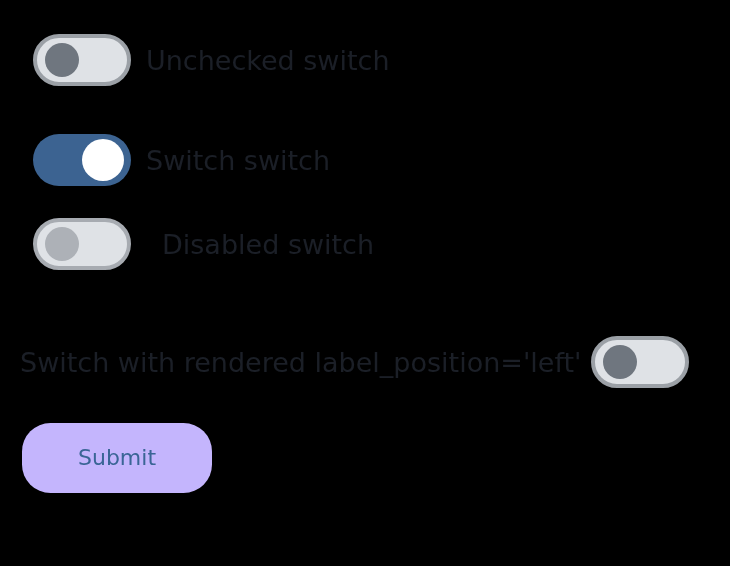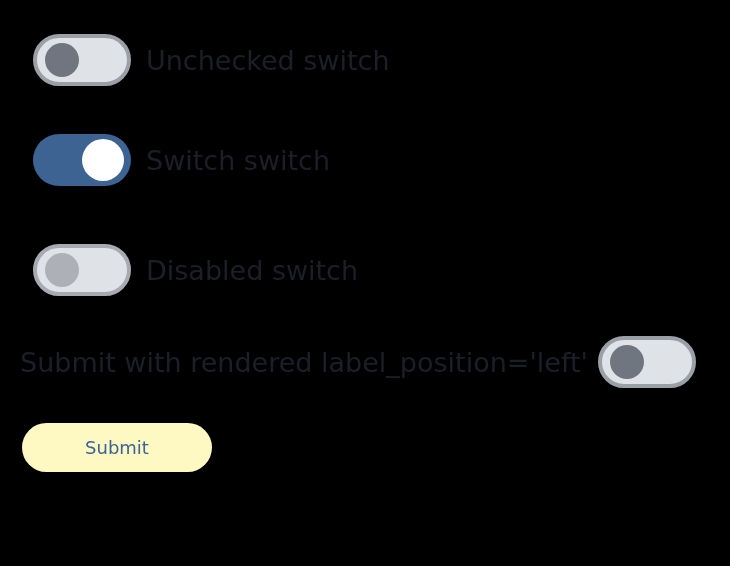--- a/index.html
+++ b/index.html
@@ -25,21 +25,21 @@
   
   .switch-row {
     position: absolute;
     display: flex;
     align-items: center;
     text-align: right;
   }
 
   .switch-row.row-1 { left: 33px; top: 34px; }
   .switch-row.row-2 { left: 33px; top: 134px; }
-  .switch-row.row-3 { left: 33px; top: 244px; }
+  .switch-row.row-3 { left: 33px; top: 218px; gap: 16px; }
   .switch-row.row-4 { left: 20px; top: 336px; }
 
   
   .switch {
     position: relative;
     width: 98px;
     height: 52px;
     border-radius: 26px;
     box-sizing: border-box;
     flex: 0 0 auto;
@@ -97,27 +97,27 @@
   }
   .switch-label.right-of-switch { margin-left: 15px; }
   .switch-label.left-of-switch  { margin-right: 10px; }
 
   
   .submit-button {
     position: absolute;
     left: 22px;
     top: 423px;
     width: 190px;
-    height: 49px;
+    height: 70px;
     border: none;
     border-radius: 28.5px;
-    background: #fef9c3;
+    background: #c4b5fd;
     color: #3a6596;
     font-family: "DejaVu Sans", sans-serif;
-    font-size: 18px;
+    font-size: 22px;
     line-height: 1;
     text-align: center;
     cursor: pointer;
     padding: 0;
   }
 </style>
 </head>
 <body>
 
 <div class="page">
@@ -137,21 +137,21 @@
   </div>
 
   <div class="switch-row row-3">
     <div class="switch disabled" role="switch">
       <span class="thumb"></span>
     </div>
     <span class="switch-label right-of-switch">Disabled switch</span>
   </div>
 
   <div class="switch-row row-4">
-    <span class="switch-label left-of-switch">Submit with rendered label_position='left'</span>
+    <span class="switch-label left-of-switch">Switch with rendered label_position='left'</span>
     <div class="switch off" role="switch">
       <span class="thumb"></span>
     </div>
   </div>
 
   <button class="submit-button">Submit</button>
 
 </div>
 
 </body></html>

